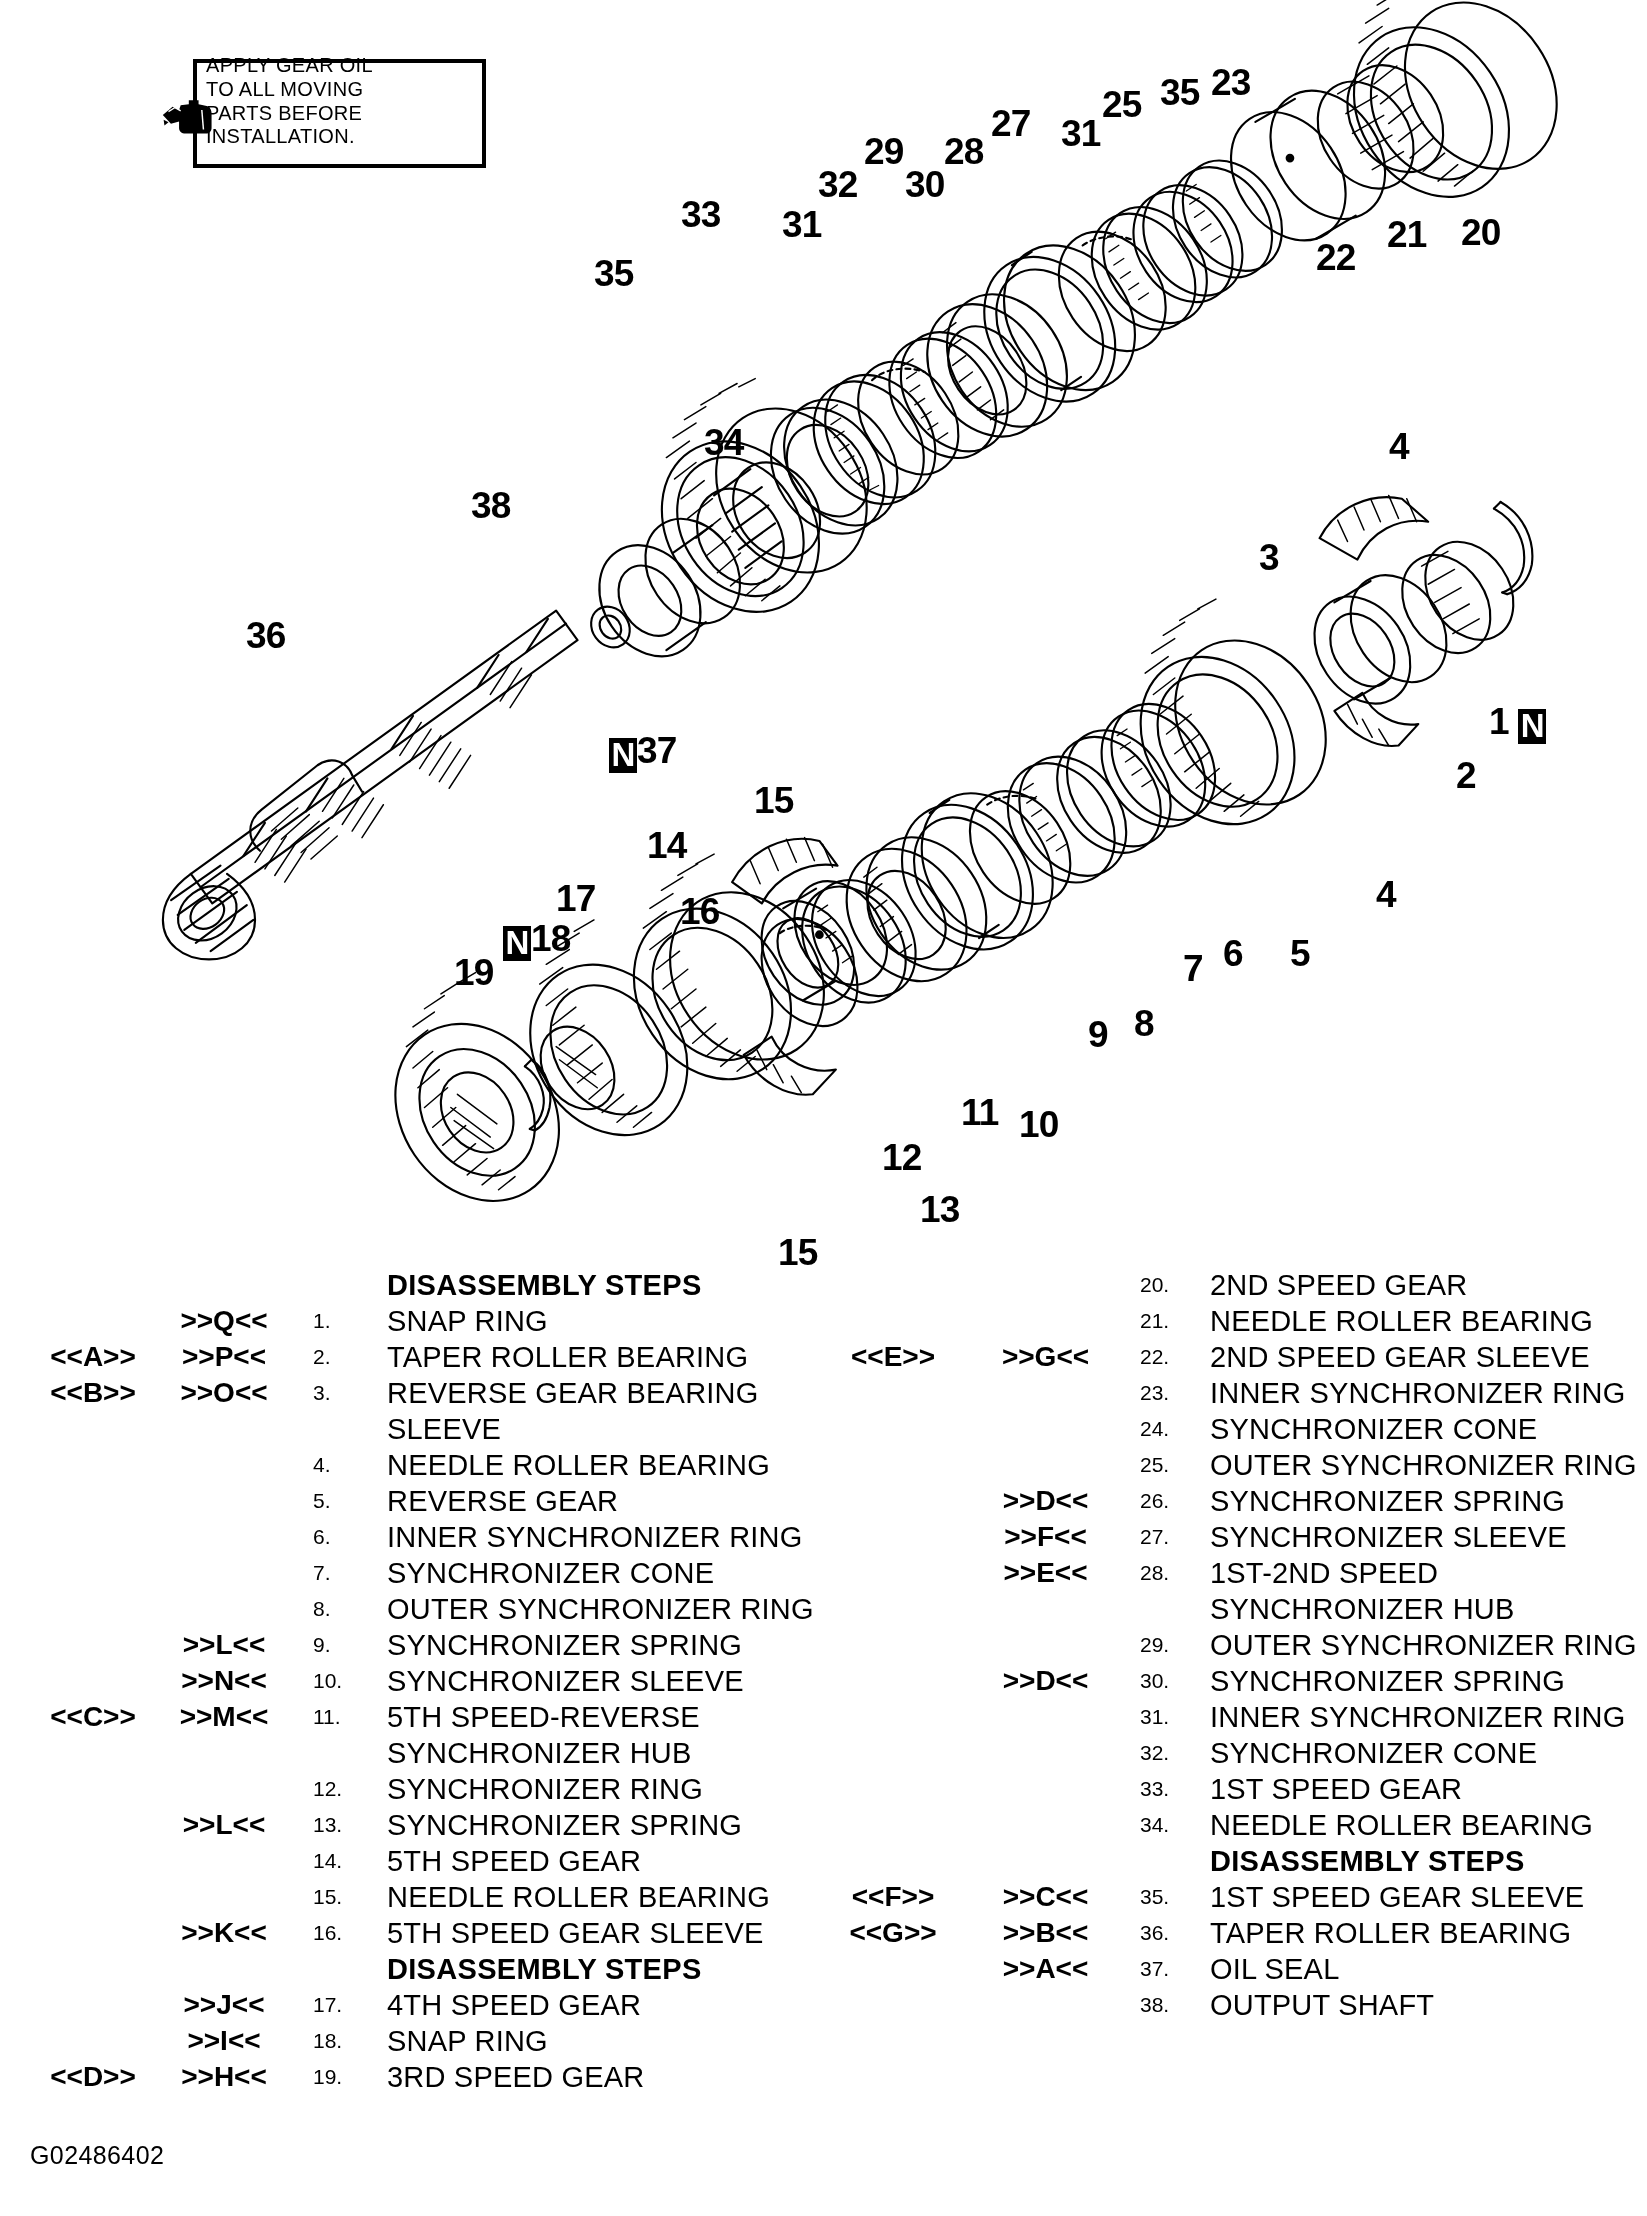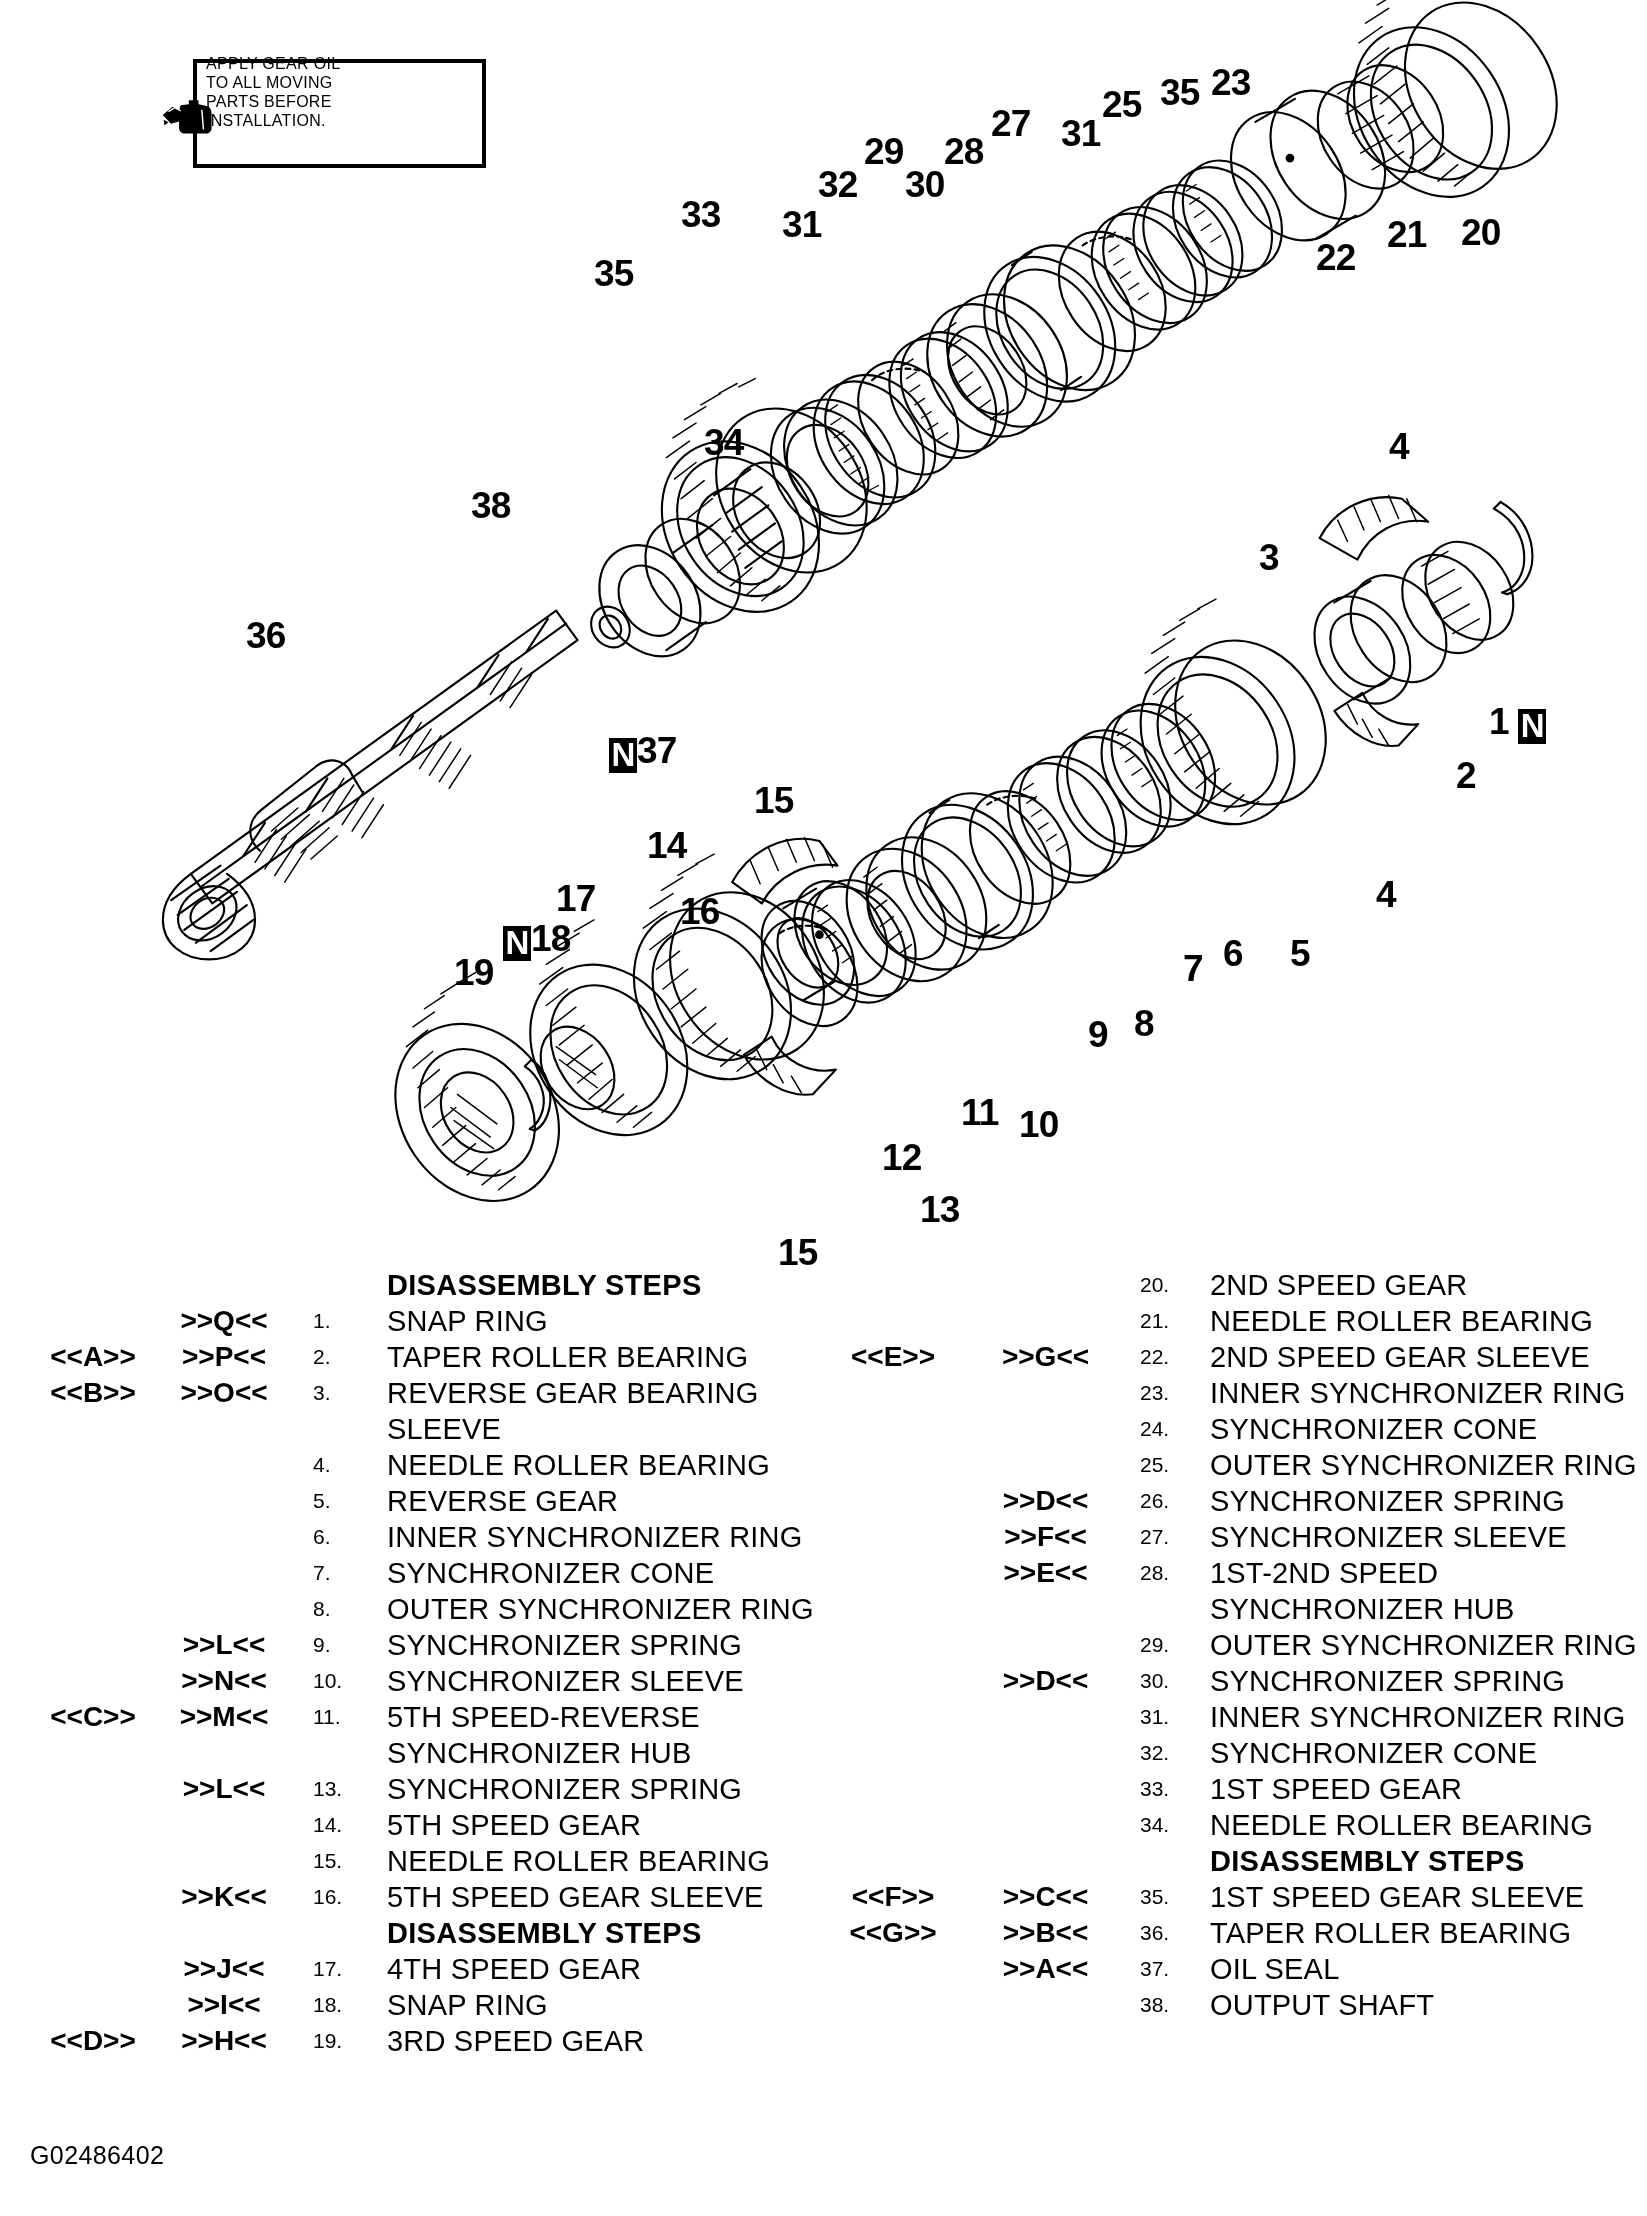--- a/index.html
+++ b/index.html
@@ -9,21 +9,21 @@
     font-family:"Liberation Sans","DejaVu Sans",sans-serif;
     color:#000;
   }
   
   #notice-box{
     position:absolute;left:193px;top:59px;width:293px;height:109px;
     border:4.1px solid #000;background:#fff;box-sizing:border-box;
   }
   #notice-text{
     position:absolute;left:206px;top:54px;width:280px;
-    font-size:16px;line-height:1.19;letter-spacing:0.3px;
+    font-size:20px;line-height:1.19;letter-spacing:0.3px;
     white-space:pre-line;
   }
   #oil-can-icon{
     position:absolute;left:161px;top:97px;width:54px;height:39px;
   }
   
   #diagram{
     position:absolute;left:0;top:0;width:1647px;height:1259px;
   }
   #diagram svg{display:block;}
@@ -516,20 +516,26 @@
         <span class="c-name">5TH SPEED-REVERSE</span>
       </div>
       <div class="lgrow">
         <span class="c-assy"></span>
         <span class="c-dis"></span>
         <span class="c-num"></span>
         <span class="c-name">SYNCHRONIZER HUB</span>
       </div>
       <div class="lgrow">
         <span class="c-assy"></span>
+        <span class="c-dis"></span>
+        <span class="c-num">12.</span>
+        <span class="c-name">SYNCHRONIZER RING</span>
+      </div>
+      <div class="lgrow">
+        <span class="c-assy"></span>
         <span class="c-dis">&gt;&gt;L&lt;&lt;</span>
         <span class="c-num">13.</span>
         <span class="c-name">SYNCHRONIZER SPRING</span>
       </div>
       <div class="lgrow">
         <span class="c-assy"></span>
         <span class="c-dis"></span>
         <span class="c-num">14.</span>
         <span class="c-name">5TH SPEED GEAR</span>
       </div>

